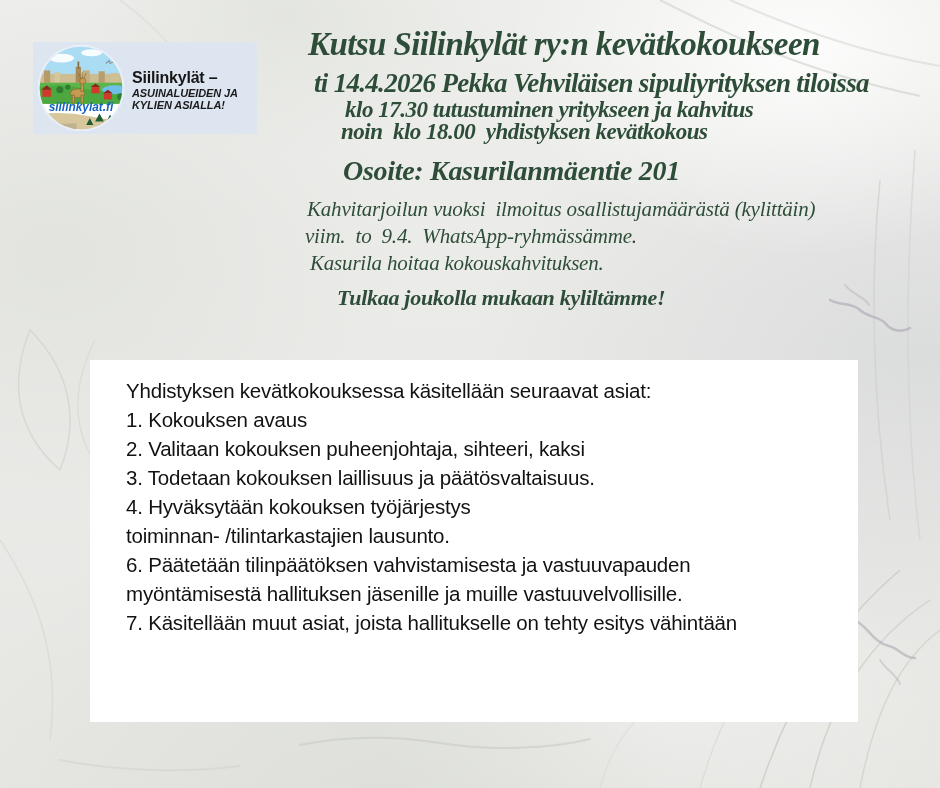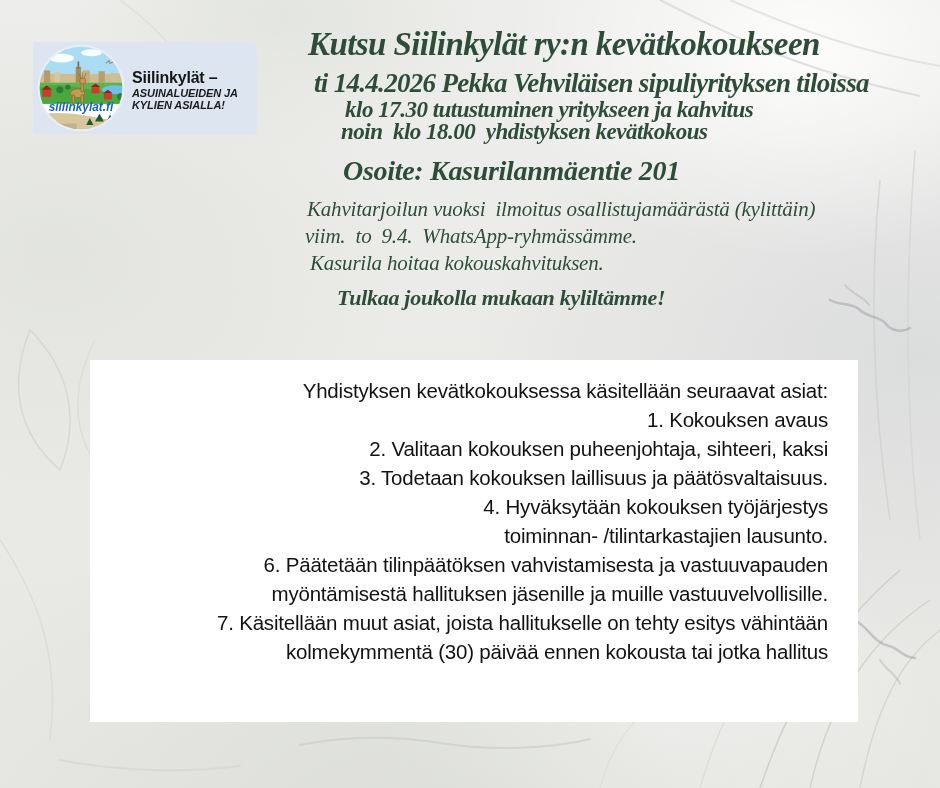--- a/index.html
+++ b/index.html
@@ -43,21 +43,21 @@
   .l-address  { left:343px; top:155px; font-size:28px; font-weight:600; letter-spacing:-0.3px; }
   .l-note1    { left:307px; top:197px; font-size:21px; letter-spacing:-0.2px; }
   .l-note2    { left:305px; top:224px; font-size:21px; letter-spacing:-0.2px; }
   .l-note3    { left:310px; top:251px; font-size:21px; letter-spacing:-0.2px; }
   .l-welcome  { left:337px; top:285px; font-size:22px; font-weight:600; letter-spacing:-0.3px; }
   .l-sign     { left:340px; top:320px; font-size:22px; font-weight:600; letter-spacing:-0.3px;margin-top:44px; }
 
   
   .agenda-box {
     position:absolute; left:90px; top:360px; width:768px; height:362px;
-    background:#ffffff; z-index:2; padding:16px 30px 0 28px;text-align:right;
+    background:#ffffff; z-index:2; padding:16px 30px 0 36px;
   }
   .agenda-line {
     font-family:"Liberation Sans", sans-serif; font-size:20.5px; line-height:29px;
     color:#121212; white-space:pre; letter-spacing:-0.2px;
   }
 </style>
 </head>
 <body>
 
 <div class="flyer">
@@ -177,16 +177,15 @@
   <div class="agenda-box">
     <div class="agenda-line">Yhdistyksen kevätkokouksessa käsitellään seuraavat asiat:</div>
     <div class="agenda-line">1. Kokouksen avaus</div>
     <div class="agenda-line">2. Valitaan kokouksen puheenjohtaja, sihteeri, kaksi</div>
     <div class="agenda-line">3. Todetaan kokouksen laillisuus ja päätösvaltaisuus.</div>
     <div class="agenda-line">4. Hyväksytään kokouksen työjärjestys</div>
     <div class="agenda-line">toiminnan- /tilintarkastajien lausunto.</div>
     <div class="agenda-line">6. Päätetään tilinpäätöksen vahvistamisesta ja vastuuvapauden</div>
     <div class="agenda-line">myöntämisestä hallituksen jäsenille ja muille vastuuvelvollisille.</div>
     <div class="agenda-line">7. Käsitellään muut asiat, joista hallitukselle on tehty esitys vähintään</div>
-    <div class="agenda-line">kolmekymmentä (30) päivää ennen kokousta tai jotka hallitus</div>
   </div>
 
 </div>
 
 </body></html>

